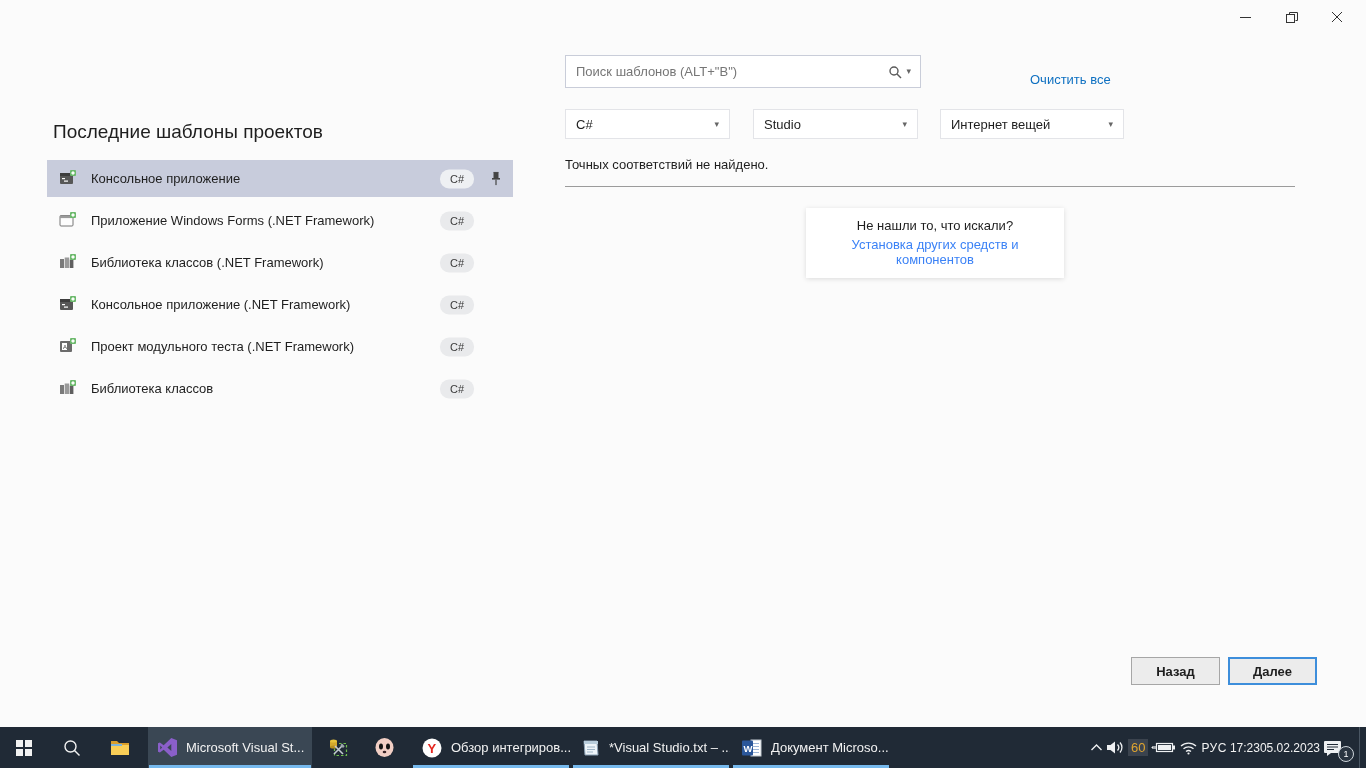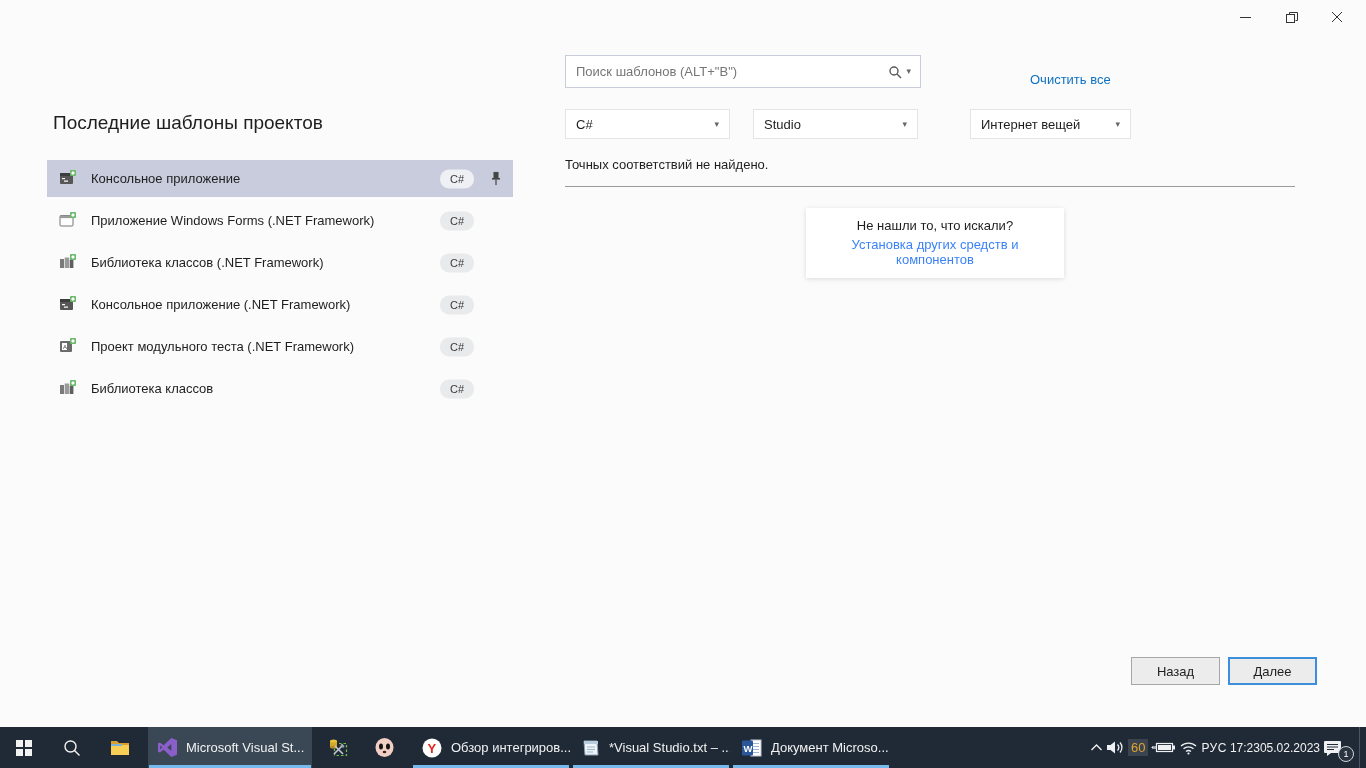--- a/index.html
+++ b/index.html
@@ -7,21 +7,21 @@
   body { font-family:"Liberation Sans", sans-serif; }
 
   .screen { position:relative; width:1366px; height:768px; background:#fbfbfb; color:#1e1e1e; }
 
   
   .win-controls { position:absolute; top:0; right:6px; display:flex; z-index:5; }
   .win-btn { width:46px; height:34px; display:flex; align-items:center; justify-content:center; color:#333; cursor:default; }
 
   
   .page-title { position:absolute; left:47px; top:42px; font-size:31px; font-weight:300; color:#1b1b1b; }
-  .recent-heading { position:absolute; left:53px; top:112px; font-size:19px; font-weight:400; }
+  .recent-heading { position:absolute; left:53px; top:121px; font-size:19px; font-weight:400; }
 
   .template-list { position:absolute; left:47px; top:160px; width:466px; }
   .template-row { position:relative; height:37px; margin-bottom:5px; display:flex; align-items:center; padding:0 12px; }
   .template-row.selected { background:#c8ccdc; }
   .t-icon { width:17px; height:17px; margin-right:15px; flex:none; }
   .t-name { font-size:13px; color:#1e1e1e; }
   .badge { position:absolute; right:39px; top:50%; transform:translateY(-50%); background:#e9eaec; border-radius:9px; font-size:11px; line-height:11px; padding:4px 10px; color:#3a3a3a; }
   .template-row.selected .badge { background:#eef0f3; }
   .pin { position:absolute; right:10px; top:50%; transform:translateY(-50%); width:14px; height:15px; }
 
@@ -30,30 +30,30 @@
   .search-box input { flex:1; height:100%; border:none; outline:none; background:transparent; font-family:"Liberation Sans",sans-serif; font-size:13px; padding:0 10px; color:#333; }
   .search-box input::placeholder { color:#767676; }
   .search-icon-group { display:flex; align-items:center; gap:4px; padding-right:9px; color:#555; }
   .caret { font-size:9px; color:#666; line-height:1; }
 
   .clear-all { position:absolute; left:1030px; top:72px; font-size:13px; color:#0e70c1; cursor:pointer; }
 
   .filter { position:absolute; top:109px; height:30px; background:#fff; border:1px solid #e3e4e8; display:flex; align-items:center; justify-content:space-between; padding:0 10px; font-size:13px; color:#1e1e1e; cursor:default; }
   #filter-language { left:565px; width:165px; }
   #filter-platform { left:753px; width:165px; }
-  #filter-project-type { left:940px; width:161px;margin-left:30px; }
+  #filter-project-type { left:940px; width:184px; }
 
   .status-text { position:absolute; left:565px; top:157px; font-size:13px; color:#1e1e1e; }
   .divider { position:absolute; left:565px; top:186px; width:730px; height:1px; background:#9b9b9b; }
 
   .info-box { position:absolute; left:806px; top:208px; width:258px; padding:10px 8px 11px; background:#ffffff; box-shadow:0 1px 5px rgba(0,0,0,.13); text-align:center; font-size:13px; }
   .info-box .line1 { margin-bottom:4px; color:#1e1e1e; }
   .info-link { color:#3b82f6; cursor:pointer; }
 
-  .btn { position:absolute; top:657px; width:89px; height:28px; background:#ececec; font-size:13px; color:#1e1e1e; display:flex; align-items:center; justify-content:center; cursor:default; }
+  .btn { position:absolute; top:657px; width:89px; height:28px; background:#ececec; font-size:13px; color:#1e1e1e; display:flex; align-items:center; justify-content:center; cursor:default;font-weight:bold; }
   #btn-back { left:1131px; border:1px solid #a6a6a6; }
   #btn-next { left:1228px; border:2px solid #3d8edb; }
 
   
   .taskbar { position:absolute; left:0; top:727px; width:1366px; height:41px; background:#202a36; color:#eef0f2; }
   .tb-btn { position:absolute; top:0; height:41px; display:flex; align-items:center; justify-content:center; cursor:default; }
   .task { justify-content:flex-start; padding:0 10px; gap:9px; font-size:13px; color:#f2f2f2; white-space:nowrap; overflow:hidden;text-align:right; }
   .running::after { content:""; position:absolute; left:1px; right:1px; bottom:0; height:3px; background:#76b9ed; }
   #task-vs { left:148px; width:164px; background:#3a4754; }
   #tb-start { left:0; width:48px; }

